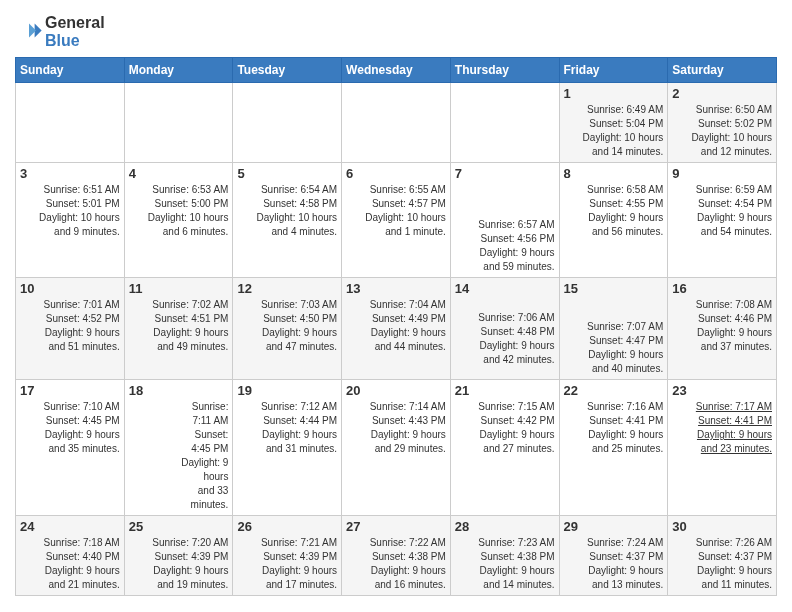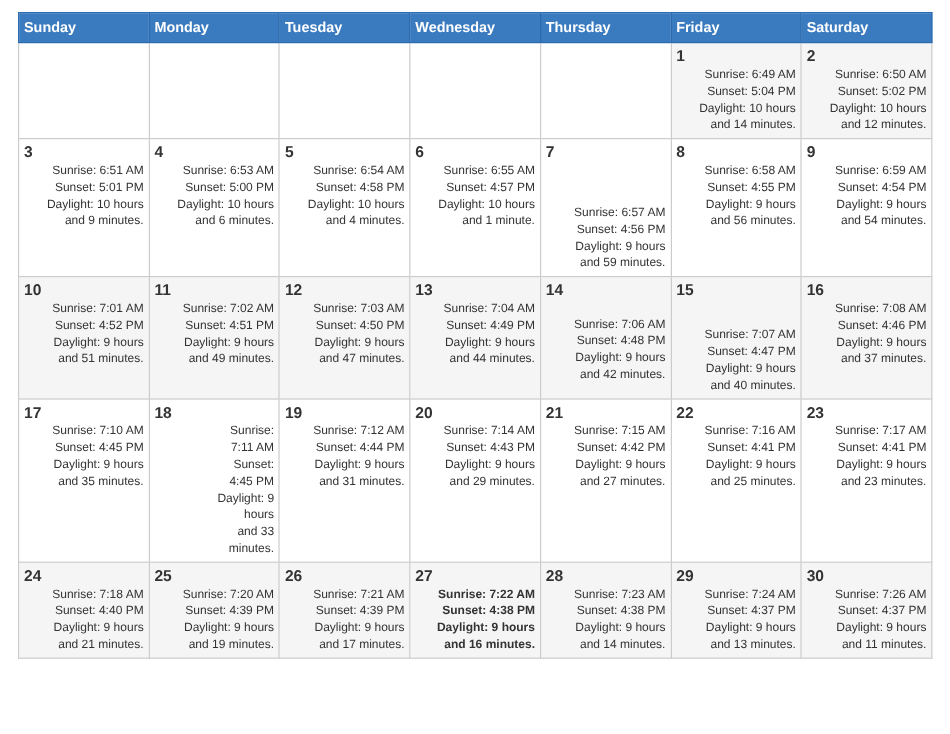--- a/index.html
+++ b/index.html
@@ -83,20 +83,36 @@
       text-align: right;
     }
     .empty-cell {
       background: #fff !important;
     }
   </style>
 </head>
 <body>
 
 <div class="container">
+  <div class="header-area">
+    <div class="logo">
+      <svg class="logo-icon" viewBox="0 0 40 40">
+        <polygon points="28,8 38,18 28,28" fill="#3a7bbf"></polygon>
+        <polygon points="20,8 30,18 20,28" fill="#5a9fd4"></polygon>
+      </svg>
+      <div>
+        <div style="font-size:16px;font-weight:bold;color:#333;line-height:1.1">General</div>
+        <div style="font-size:16px;font-weight:bold;color:#3a7bbf;line-height:1.1">Blue</div>
+      </div>
+    </div>
+    <div class="title-area">
+      <div class="month-title"></div>
+      <div class="location"></div>
+    </div>
+  </div>
 
   <table>
     <thead>
       <tr>
       <th>Sunday</th>
           <th>Monday</th>
           <th>Tuesday</th>
           <th>Wednesday</th>
           <th>Thursday</th>
           <th>Friday</th>
@@ -265,21 +281,21 @@
           </td>
           <td>
             <span class="day-num">22</span>
             <div class="day-info" style="white-space: pre-line;">Sunrise: 7:16 AM
 Sunset: 4:41 PM
 Daylight: 9 hours
 and 25 minutes.</div>
           </td>
           <td>
             <span class="day-num">23</span>
-            <div class="day-info" style="white-space: pre-line;">Sunrise: 7:17 AM
+            <div class="day-info" style="white-space: pre-line; text-decoration: underline;">Sunrise: 7:17 AM
 Sunset: 4:41 PM
 Daylight: 9 hours
 and 23 minutes.</div>
           </td>
         </tr>
         <tr>
           <td>
             <span class="day-num">24</span>
             <div class="day-info" style="white-space: pre-line;">Sunrise: 7:18 AM
 Sunset: 4:40 PM
@@ -295,21 +311,21 @@
           </td>
           <td>
             <span class="day-num">26</span>
             <div class="day-info" style="white-space: pre-line;">Sunrise: 7:21 AM
 Sunset: 4:39 PM
 Daylight: 9 hours
 and 17 minutes.</div>
           </td>
           <td>
             <span class="day-num">27</span>
-            <div class="day-info" style="white-space: pre-line; font-weight: bold;">Sunrise: 7:22 AM
+            <div class="day-info" style="white-space: pre-line;">Sunrise: 7:22 AM
 Sunset: 4:38 PM
 Daylight: 9 hours
 and 16 minutes.</div>
           </td>
           <td>
             <span class="day-num">28</span>
             <div class="day-info" style="white-space: pre-line;">Sunrise: 7:23 AM
 Sunset: 4:38 PM
 Daylight: 9 hours
 and 14 minutes.</div>

